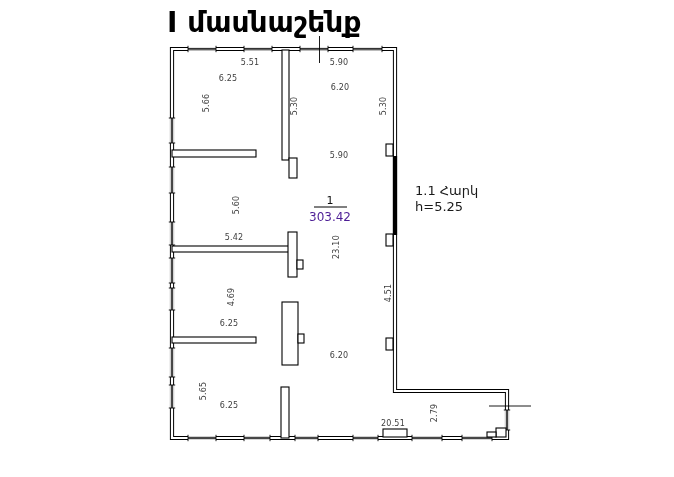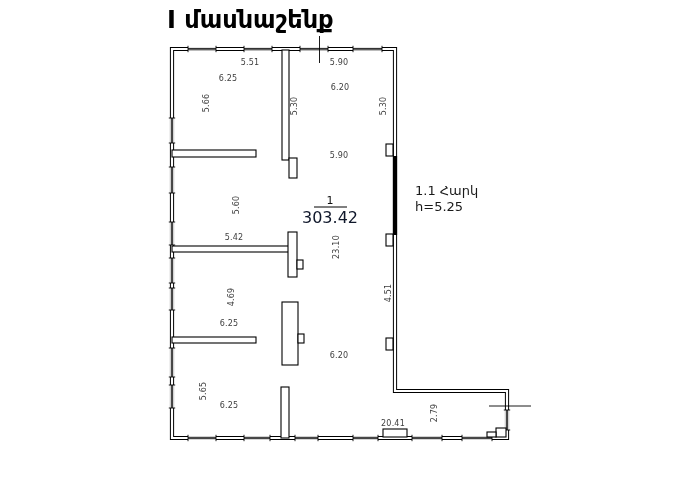--- a/index.html
+++ b/index.html
@@ -1,34 +1,34 @@
 <!DOCTYPE html>
 <html><head>
 <meta charset="utf-8">
 <style>
   html,body { margin:0; padding:0; background:#ffffff; }
   body { width:674px; height:477px; font-family:"DejaVu Sans", sans-serif; }
   .page { position:relative; width:674px; height:477px; background:#fff; overflow:hidden; }
   .page svg { position:absolute; left:0; top:0; }
   .title {
     position:absolute; left:167px; top:6px; margin:0;
-    font-size:24px; font-weight:bold; color:#000;
+    font-size:28px; font-weight:bold; color:#000;
     font-family:"DejaVu Sans", sans-serif; white-space:nowrap;text-align:center;
   }
   .dim {
     position:absolute; font-size:8px; color:#3d3d3d; white-space:nowrap;
     transform:translate(-50%,-50%); letter-spacing:0.2px;
   }
   .dim.v { transform:translate(-50%,-50%) rotate(-90deg); }
   .room-number {
     position:absolute; font-size:11px; color:#111; white-space:nowrap;
     transform:translate(-50%,-50%);
   }
   .room-area {
-    position:absolute; font-size:16px; color:#0f172a; white-space:nowrap;
+    position:absolute; font-size:12px; color:#4c1d95; white-space:nowrap;
     transform:translate(-50%,-50%);
   }
   .floor-note {
     position:absolute; font-size:13px; color:#1a1a1a; white-space:nowrap;
   }
 </style>
 </head>
 <body>
 
 <div class="page">
@@ -180,21 +180,21 @@
 
   <div class="dim" style="left:250px;top:62px">5.51</div>
   <div class="dim" style="left:228px;top:78px">6.25</div>
   <div class="dim" style="left:339px;top:62px">5.90</div>
   <div class="dim" style="left:340px;top:87px">6.20</div>
   <div class="dim" style="left:339px;top:155px">5.90</div>
   <div class="dim" style="left:234px;top:237px">5.42</div>
   <div class="dim" style="left:229px;top:323px">6.25</div>
   <div class="dim" style="left:339px;top:355px">6.20</div>
   <div class="dim" style="left:229px;top:405px">6.25</div>
-  <div class="dim" style="left:393px;top:423px">20.41</div>
+  <div class="dim" style="left:393px;top:423px">20.51</div>
 
   <div class="dim v" style="left:206px;top:103px">5.66</div>
   <div class="dim v" style="left:294px;top:106px">5.30</div>
   <div class="dim v" style="left:383px;top:106px">5.30</div>
   <div class="dim v" style="left:236px;top:205px">5.60</div>
   <div class="dim v" style="left:336px;top:247px">23.10</div>
   <div class="dim v" style="left:388px;top:293px">4.51</div>
   <div class="dim v" style="left:231px;top:297px">4.69</div>
   <div class="dim v" style="left:203px;top:391px">5.65</div>
   <div class="dim v" style="left:434px;top:413px">2.79</div>

